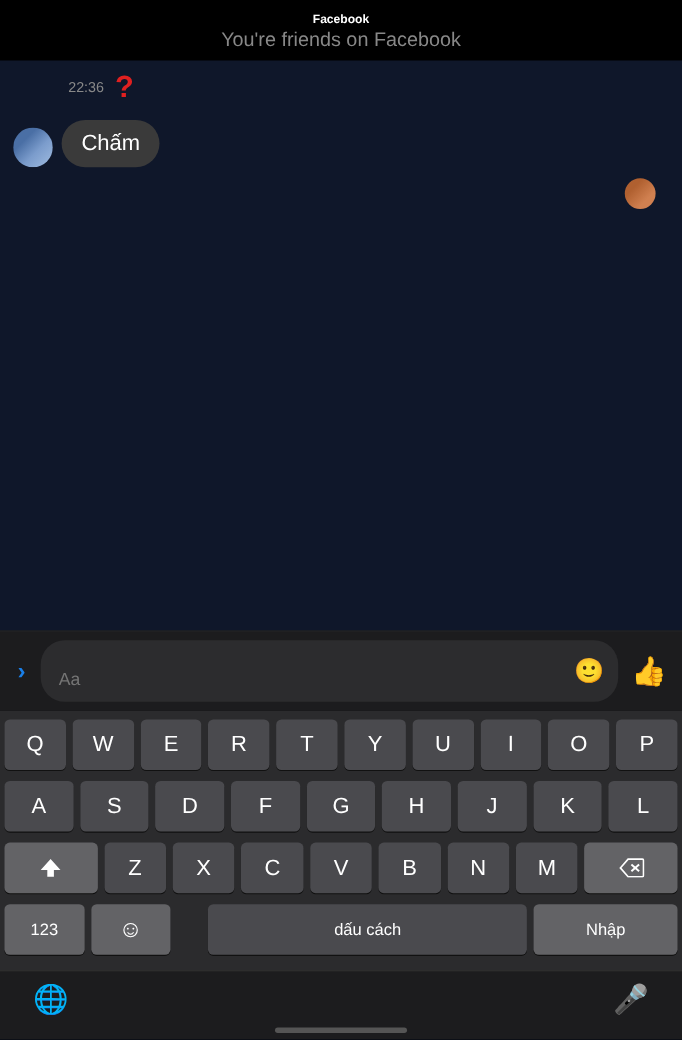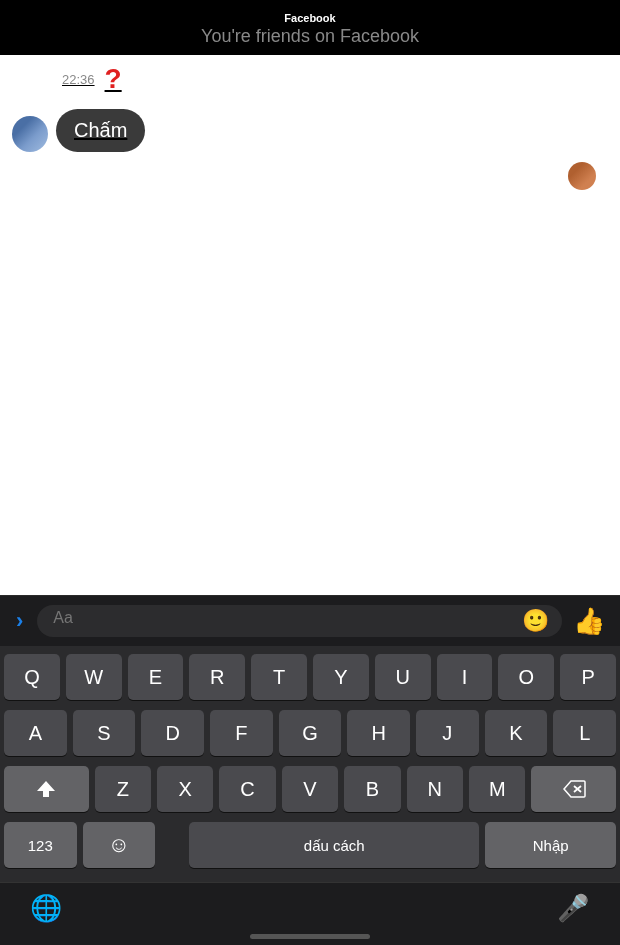--- a/index.html
+++ b/index.html
@@ -28,24 +28,23 @@
     }
     .header-subtitle {
       color: #888;
       font-size: 18px;
       margin-top: 2px;
     }
 
     
     .chat-area {
       flex: 1;
-      background: #ffffff;
+      background: #0f172a;
       position: relative;
       padding: 8px 12px;
-      text-decoration: underline;
     }
 
     .timestamp-row {
       display: flex;
       align-items: center;
       gap: 10px;
       margin-bottom: 14px;
       padding-left: 50px;
     }
     .timestamp {
@@ -124,21 +123,21 @@
       flex: 1;
       position: relative;
       display: flex;
       align-items: center;
     }
     .input-text-field {
       width: 100%;
       background: #2c2c2e;
       border: none;
       border-radius: 22px;
-      padding: 4px 46px 10px 16px;
+      padding: 28px 46px 10px 16px;
       color: #888;
       font-size: 16px;
       outline: none;
     }
     .emoji-icon {
       position: absolute;
       right: 12px;
       font-size: 22px;
       cursor: pointer;
       color: #fff;

